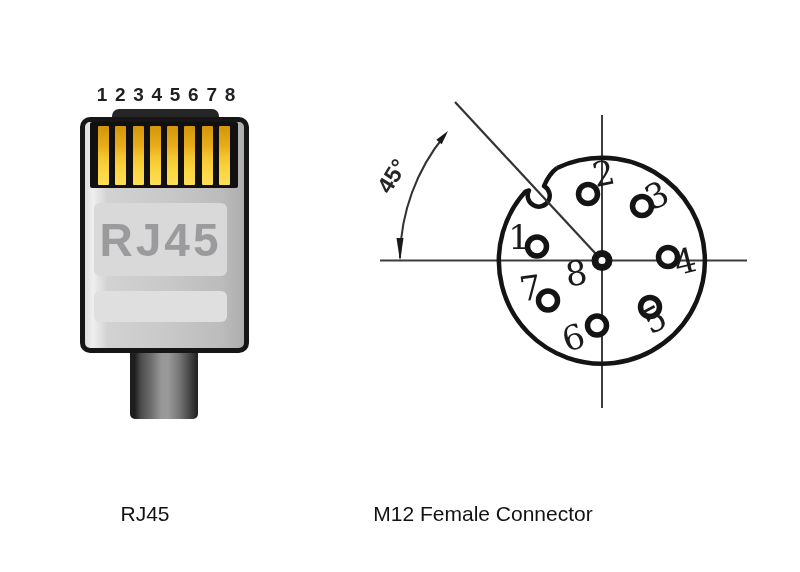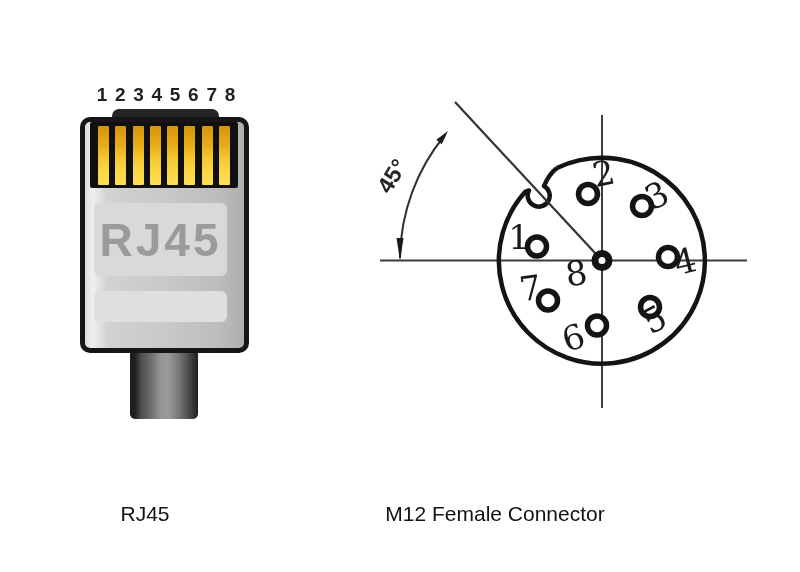--- a/index.html
+++ b/index.html
@@ -47,21 +47,21 @@
   .cable{
     position:absolute;left:130px;top:352px;width:68px;height:67px;z-index:0;
     border-radius:0 0 5px 5px;
     background:linear-gradient(90deg,#1e1e1e 0%,#1e1e1e 7%,#4c4c4c 16%,#707070 32%,#979797 46%,#9a9a9a 56%,#787878 72%,#454545 88%,#202020 100%);
   }
   
   .caption{
     position:absolute;top:502px;font-size:21px;color:#121212;text-align:center;
   }
   .caption-rj45{left:95px;width:100px;}
-  .caption-m12{left:370px;width:250px;}
+  .caption-m12{left:358px;width:250px;}
   
   .m12-svg{position:absolute;left:360px;top:85px;}
   .m12-num{font-family:"DejaVu Serif",serif;font-size:34px;fill:#1b1b1b;}
   .angle-text{font-family:"Liberation Sans",sans-serif;font-size:23px;font-weight:600;fill:#262626;}
 </style>
 </head>
 <body>
 
 <div class="canvas">
 

